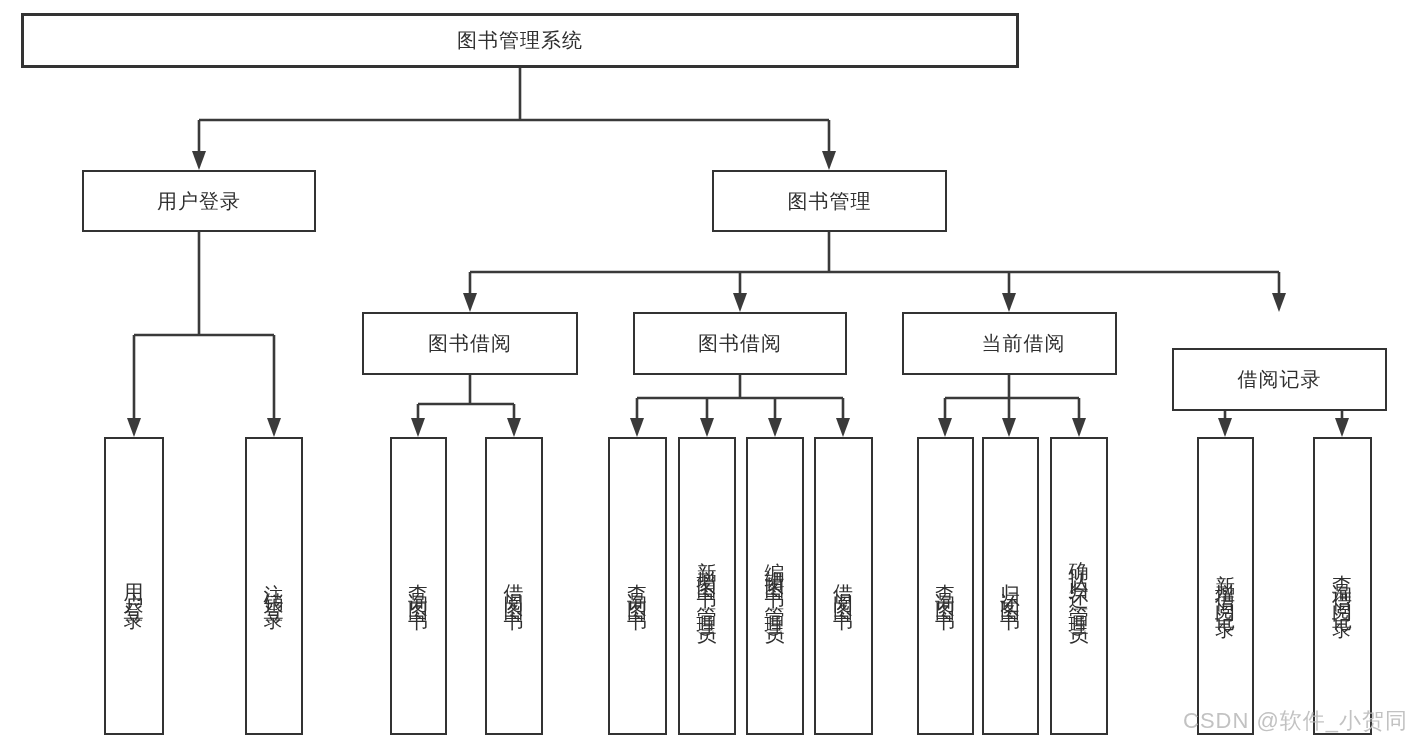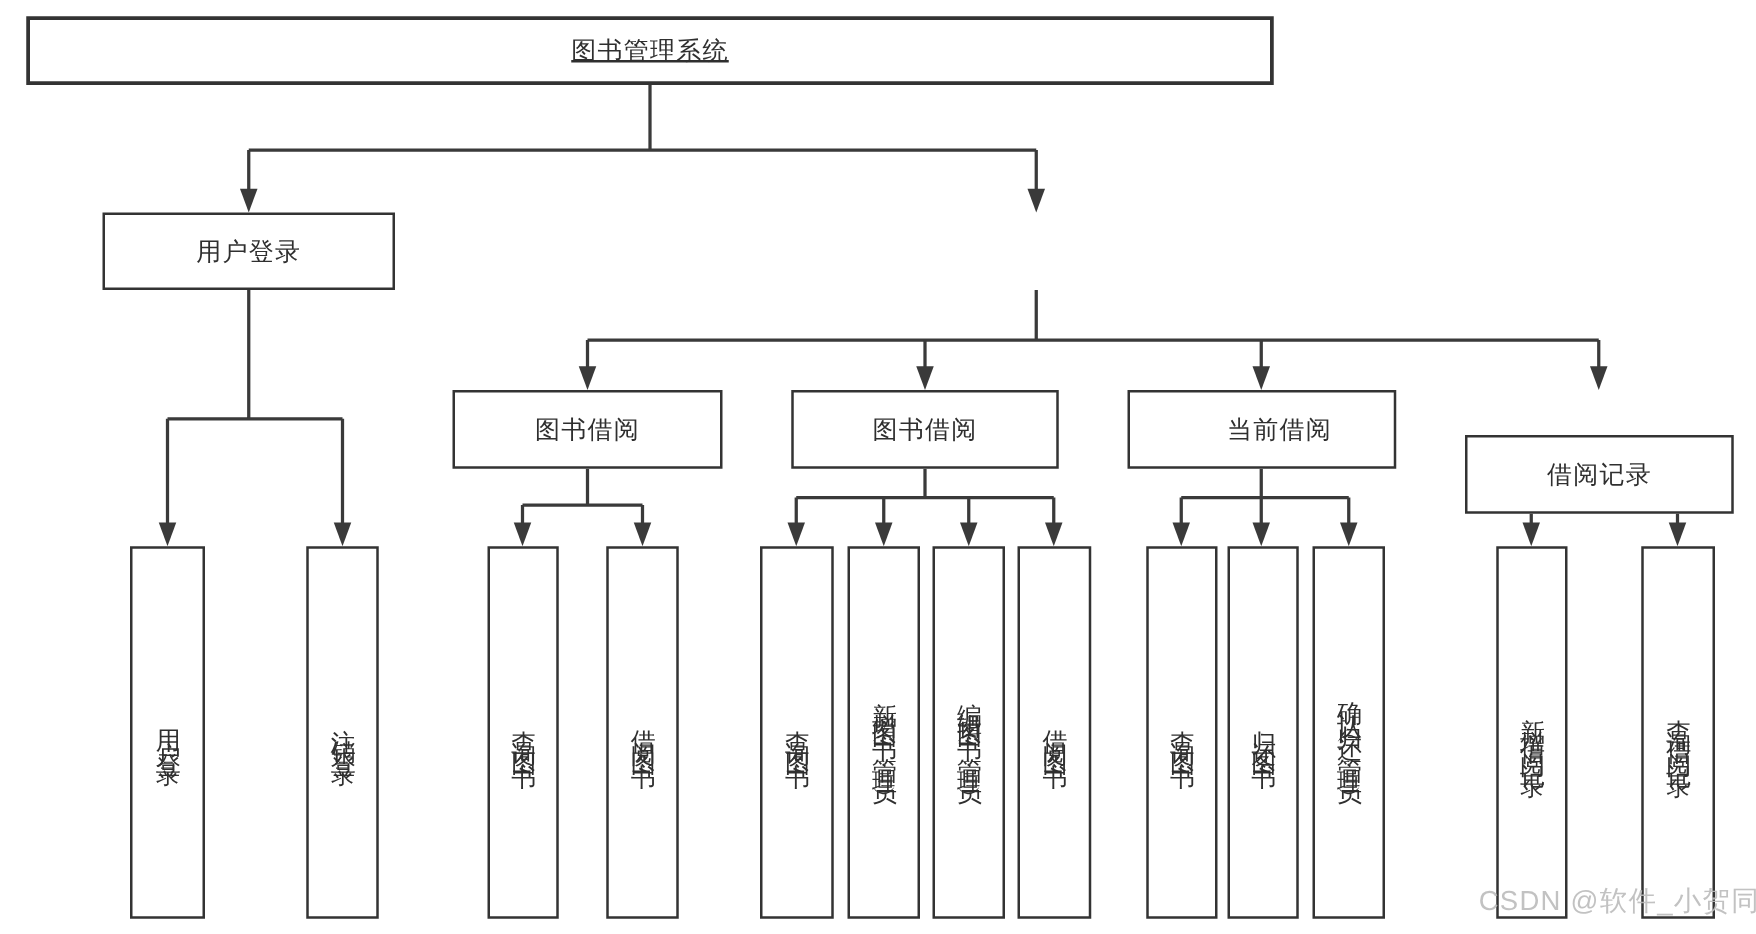--- a/index.html
+++ b/index.html
@@ -21,21 +21,21 @@
     position:absolute;
     box-sizing:border-box;
     background:#ffffff;
     border:2.5px solid var(--border);
     display:flex;align-items:center;justify-content:center;
     color:var(--text);
     font-size:20px;
     letter-spacing:1px;
     z-index:2;
   }
-  .node.root{border-width:3px;text-decoration:underline;}
+  .node.root{border-width:3px;}
   .vnode{
     position:absolute;
     box-sizing:border-box;
     background:#ffffff;
     border:2.5px solid var(--border);
     display:flex;align-items:center;justify-content:center;
     color:var(--text);
     z-index:2;
     top:437px;height:298px;
   }
@@ -99,20 +99,21 @@
       <polygon points="1002,418 1016,418 1009,437"></polygon>
       <polygon points="1072,418 1086,418 1079,437"></polygon>
       <polygon points="1218,418 1232,418 1225,437"></polygon>
       <polygon points="1335,418 1349,418 1342,437"></polygon>
     </g>
   </svg>
 
   <div class="node root" style="left:21px;top:13px;width:998px;height:55px;">图书管理系统</div>
 
   <div class="node" style="left:82px;top:170px;width:234px;height:62px;">用户登录</div>
+  <div class="node" style="left:712px;top:170px;width:235px;height:62px;">图书管理</div>
 
   <div class="node" style="left:362px;top:312px;width:216px;height:63px;">图书借阅</div>
   <div class="node" style="left:633px;top:312px;width:214px;height:63px;font-family:Liberation Mono, monospace;">图书借阅</div>
   <div class="node" style="left:902px;top:312px;width:215px;height:63px;padding-left:28px;">当前借阅</div>
   <div class="node" style="left:1172px;top:312px;width:215px;height:63px;margin-top:36px;">借阅记录</div>
 
   <div class="vnode" style="left:104px;width:60px;">
     <span>用户登录</span>
   </div>
   <div class="vnode" style="left:245px;width:58px;">

